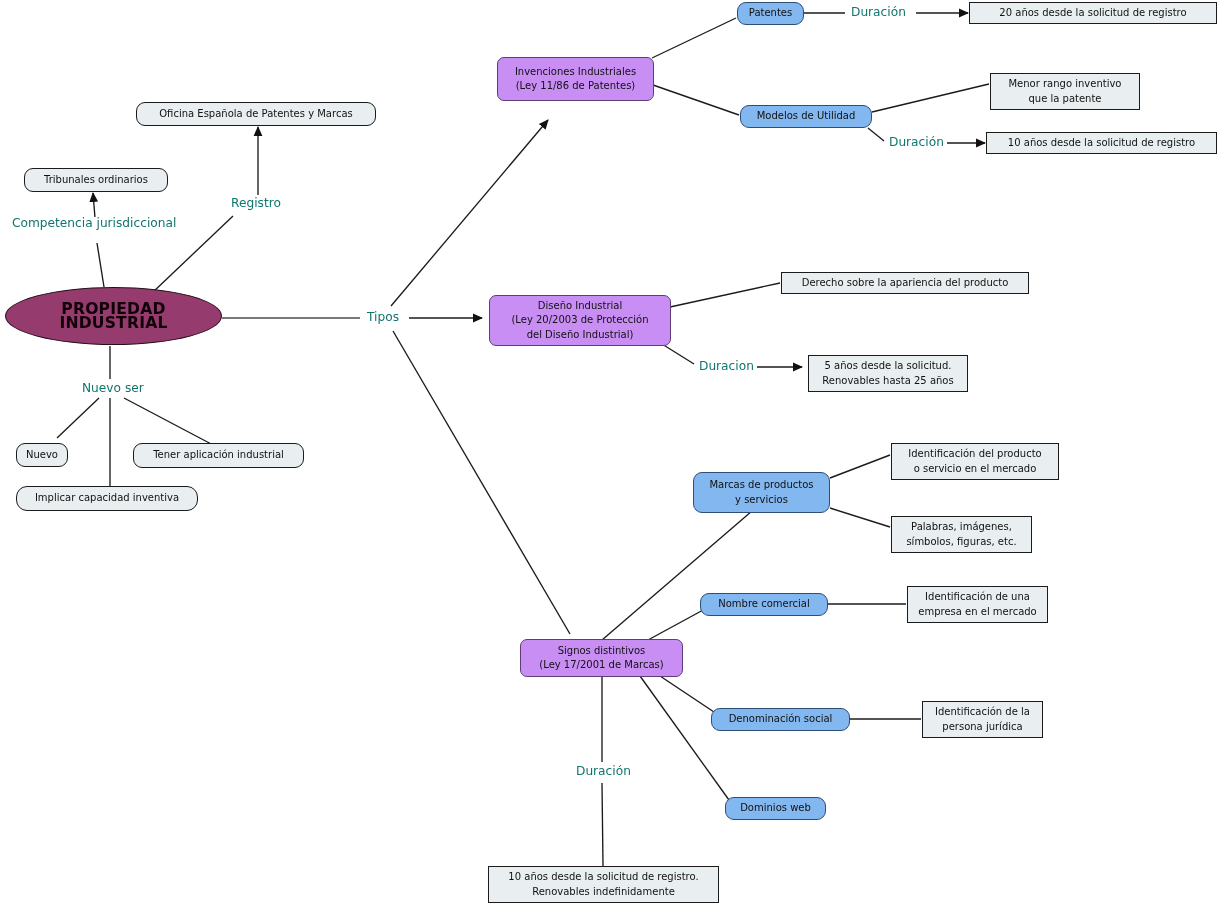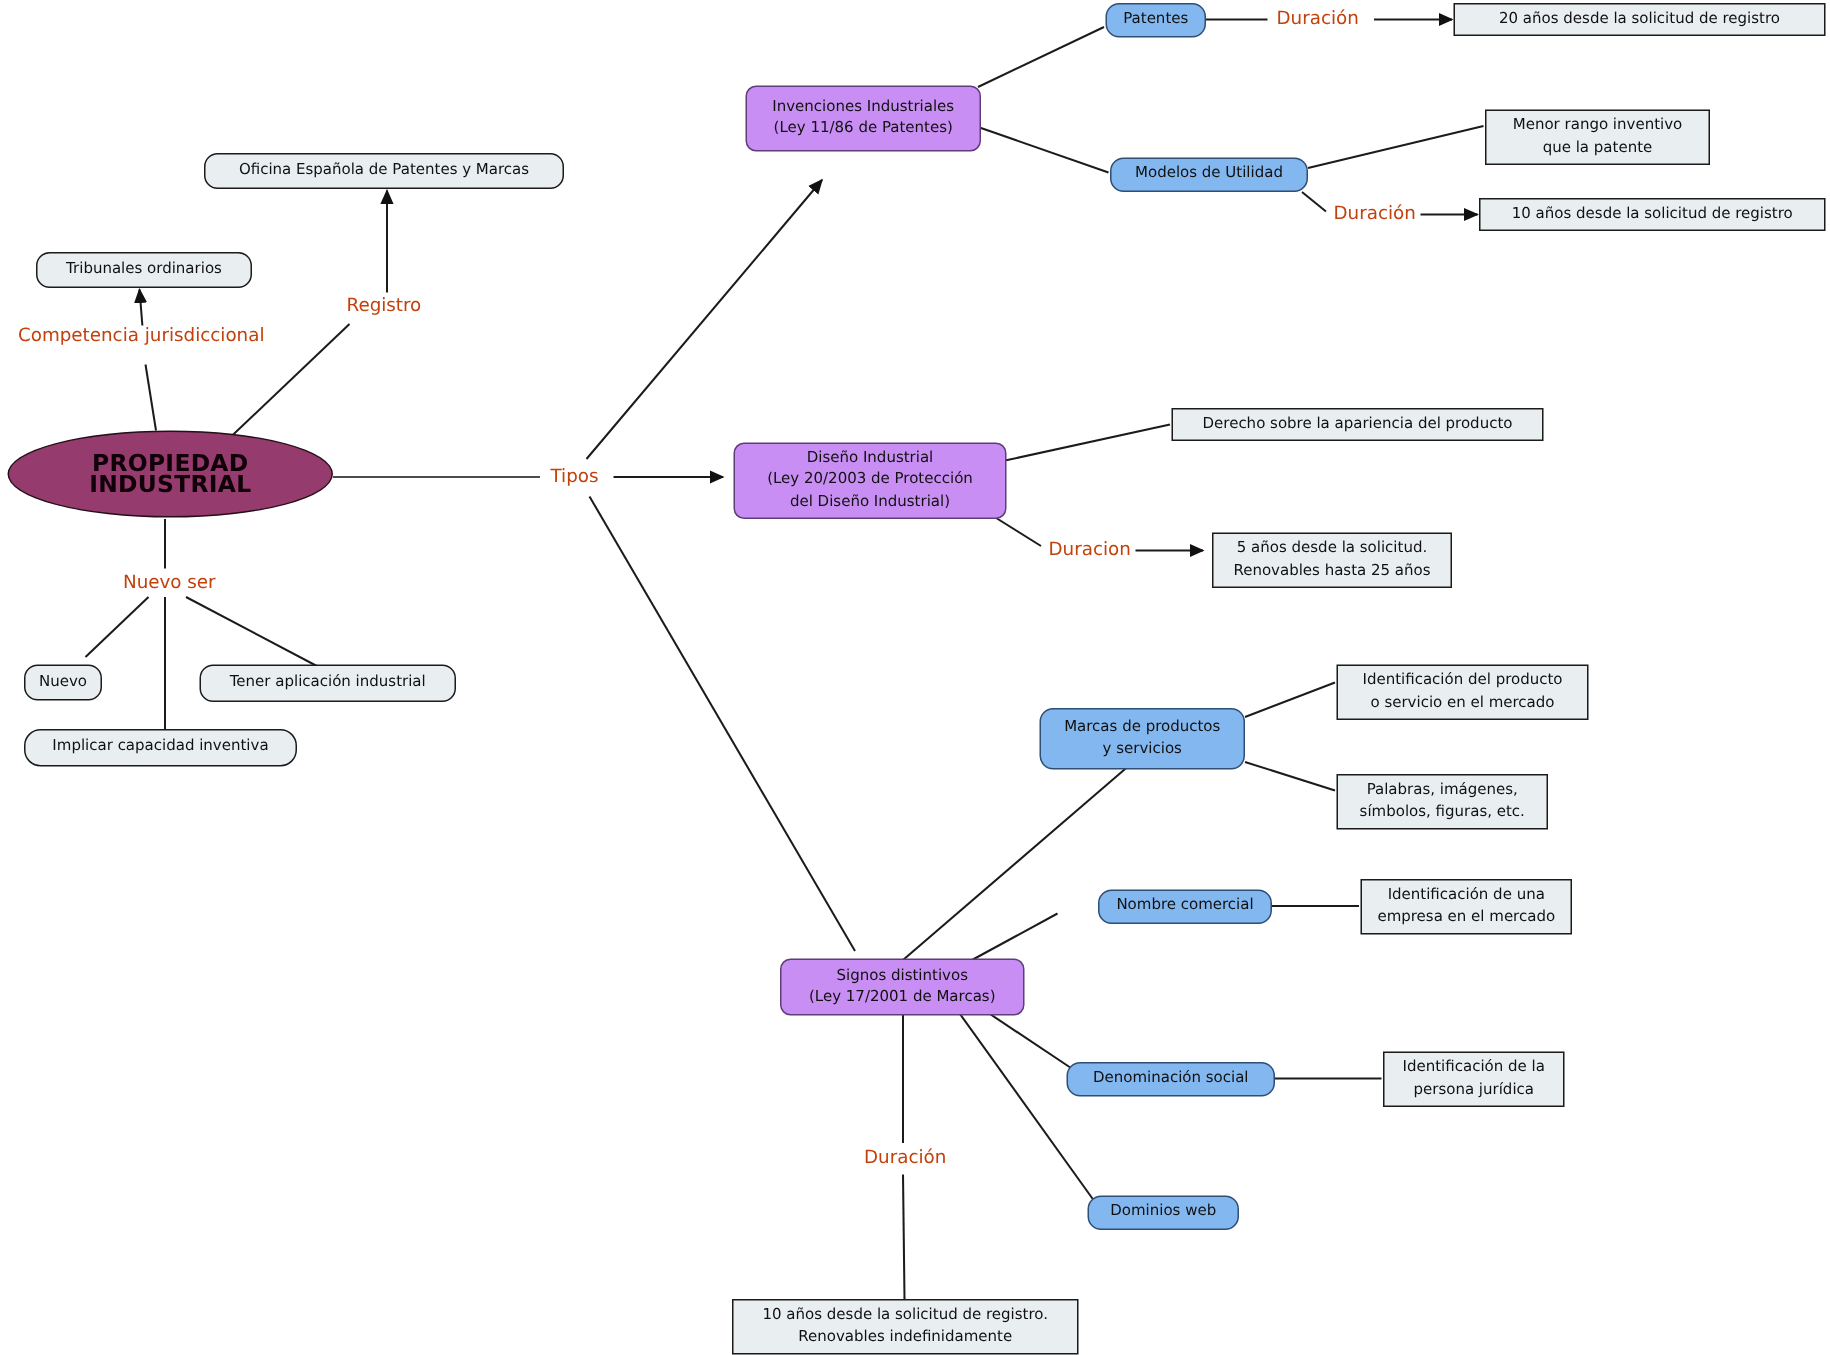--- a/index.html
+++ b/index.html
@@ -55,21 +55,21 @@
 
   
   .node.soft{
     background:#e9eff1;
     border:1px solid #1b1b1b;
     border-radius:9px;
     padding:10px 8px;
   }
 
   .elabel{
-    position:absolute;color:#c2410c;font-size:12.2px;line-height:13px;
+    position:absolute;color:#0f766e;font-size:12.2px;line-height:13px;
     background:#ffffff;padding:0 3px;white-space:nowrap;
   }
 </style>
 </head>
 <body>
 
 <div id="canvas">
 
   <svg class="edges" viewBox="0 0 1220 903">
     <defs>
@@ -213,21 +213,21 @@
   <div class="node detail" style="left:891px;top:443px;width:168px;height:37px;">
     <span>Identificación del producto
 o servicio en el mercado</span>
   </div>
 
   <div class="node detail" style="left:891px;top:516px;width:141px;height:37px;">
     <span>Palabras, imágenes,
 símbolos, figuras, etc.</span>
   </div>
 
-  <div class="node sub" style="left:732px;top:593px;width:116px;height:23px;">
+  <div class="node sub" style="left:700px;top:593px;width:128px;height:23px;">
     <span>Nombre comercial</span>
   </div>
 
   <div class="node detail" style="left:907px;top:586px;width:141px;height:37px;">
     <span>Identificación de una
 empresa en el mercado</span>
   </div>
 
   <div class="node sub" style="left:711px;top:708px;width:139px;height:23px;">
     <span>Denominación social</span>

